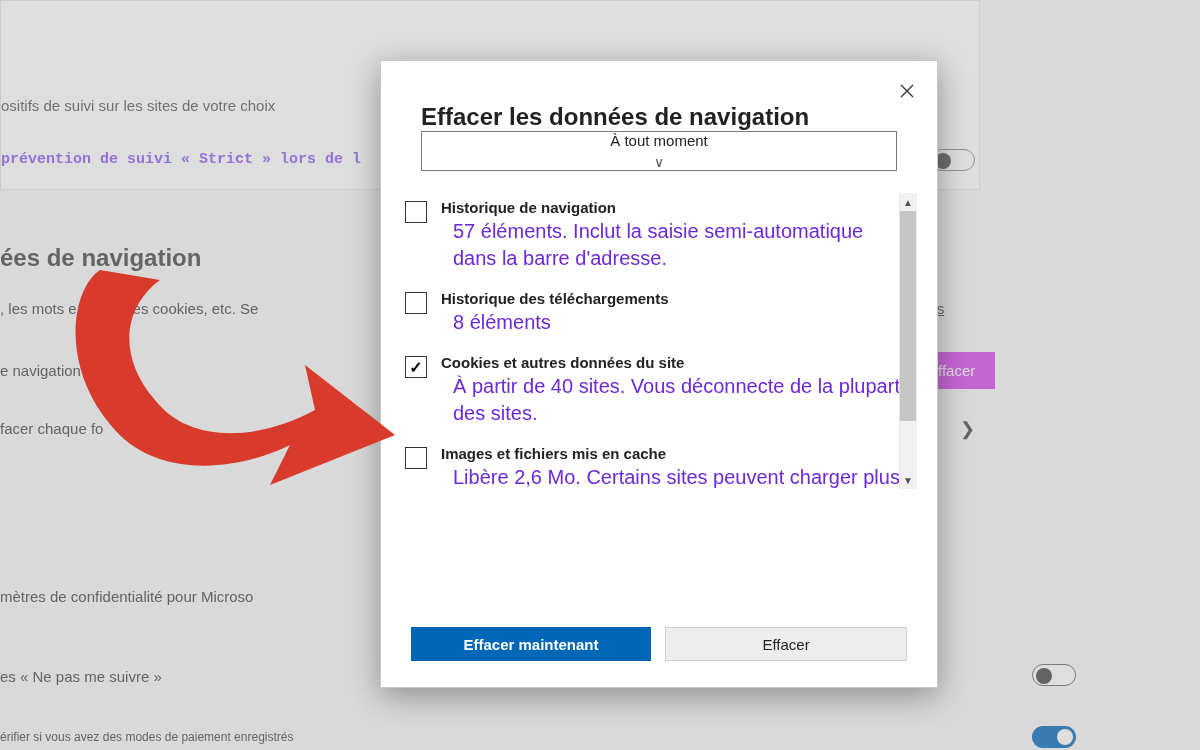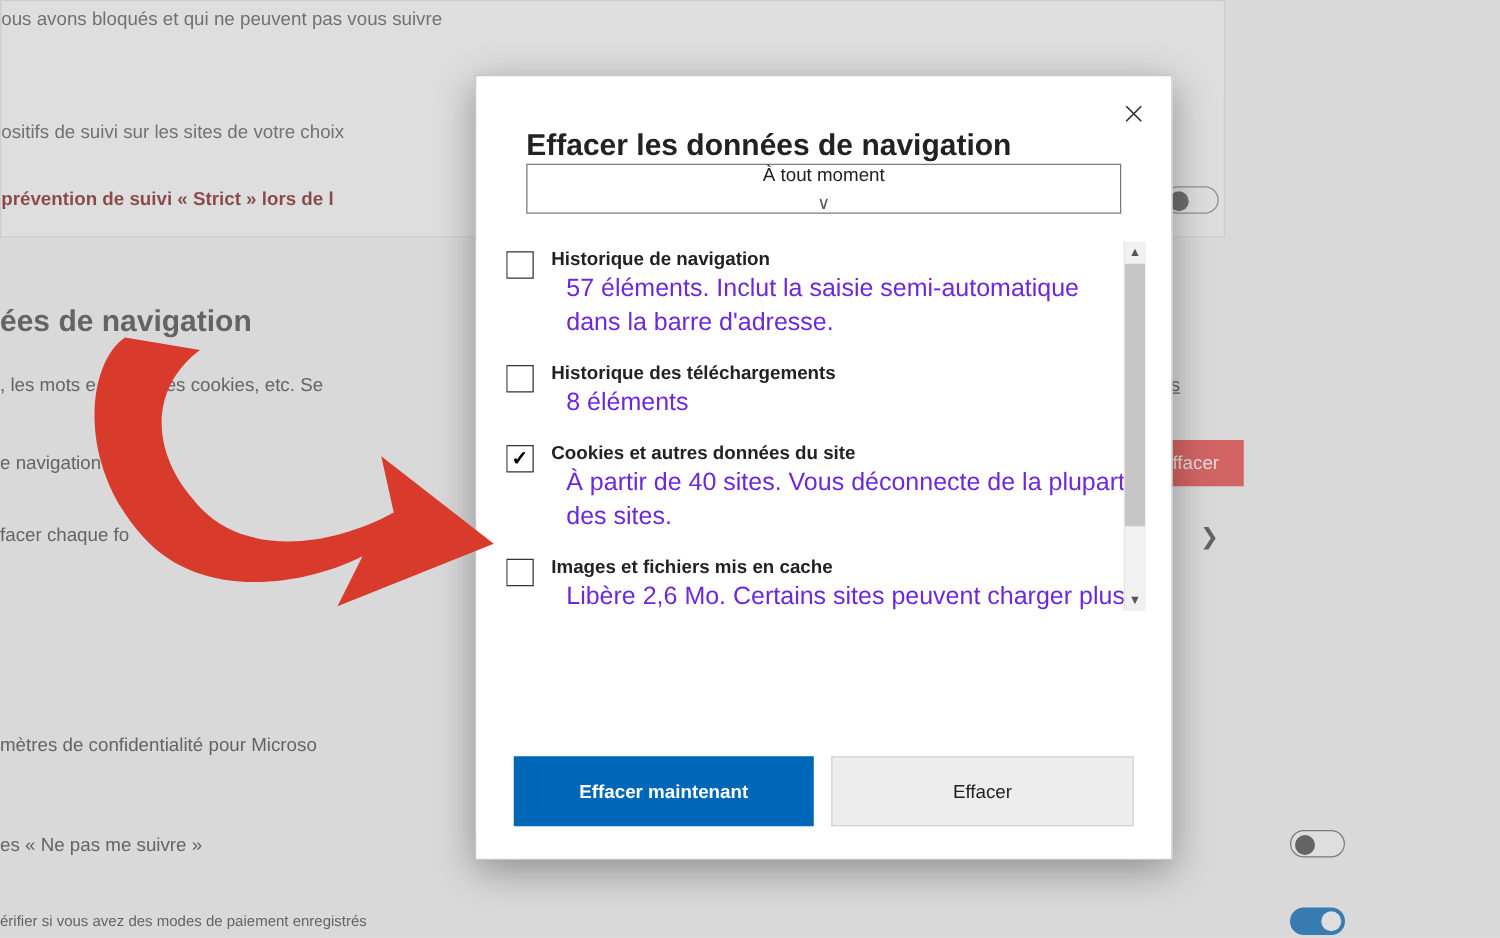--- a/index.html
+++ b/index.html
@@ -6,42 +6,42 @@
   body { width: 1200px; height: 750px; overflow: hidden; background: #f7f7f7; position: relative; }
 
   
   .bg-page { position: absolute; inset: 0; padding: 0; color: #333; }
   .bg-page::after {
     content: ""; position: absolute; inset: 0; background: rgba(160,160,160,0.35);
   }
   .bg-heading { font-size: 24px; font-weight: 600; color: #222; margin: 22px 0 14px 0; }
   .bg-link { color: #0067b8; text-decoration: underline; }
   .bg-btn-primary {
-    background: #ef4444; color: #fff; border: none; padding: 10px 20px; font-size: 15px;
+    background: #d946ef; color: #fff; border: none; padding: 10px 20px; font-size: 15px;
     position: absolute;
   }
   .bg-chevron {
     position: absolute; font-size: 18px; color: #555;
   }
   .toggle { width: 44px; height: 22px; border-radius: 11px; position: absolute; }
   .toggle .knob { width: 16px; height: 16px; border-radius: 50%; position: absolute; top: 3px; }
   .toggle.off { background: #fff; border: 1px solid #666; }
   .toggle.off .knob { left: 3px; background: #444; }
   .toggle.on { background: #0067b8; }
   .toggle.on .knob { right: 3px; background: #fff; }
   .toggle.off2 { background: #fff; border: 1px solid #888; }
   .toggle.off2 .knob { left: 3px; background: #555; }
 
   .bg-top-card {
     position: absolute; left: 0; top: 0; width: 980px; height: 190px; background: #fff;
     border: 1px solid #e4e4e4;
   }
   .bg-top-card .line1 { position: absolute; left: 0; top: 6px; font-size: 15px; color: #585858; }
   .bg-top-card .line2 { position: absolute; left: 0; top: 96px; font-size: 15px; color: #585858; }
-  .bg-top-card .line3 { position: absolute; left: 0; top: 150px; font-size: 15px; font-weight: 600; color: #7f1d1d; }
+  .bg-top-card .line3 { position: absolute; left: 0; top: 150px; font-size: 15px; font-weight: 600; color: #8b5cf6; font-family: Liberation Mono, monospace; }
   .modal {
     position: absolute; left: 380px; top: 60px; width: 558px; height: 628px;
     background: #fff; border: 1px solid #c8c8c8; box-shadow: 0 8px 30px rgba(0,0,0,0.35);
     display: flex; flex-direction: column;
   }
   .modal-close {
     position: absolute; right: 14px; top: 14px; width: 32px; height: 32px; display:flex;
     align-items:center; justify-content:center; cursor:pointer; color:#333; font-size: 16px;
   }
   .modal-title {
@@ -77,38 +77,37 @@
   }
   .cb.checked::after { content: "✓"; color:#000; }
   .opt .texts { flex:1; }
   .opt .t1 { font-size: 15px; font-weight: 600; color:#222; }
   .opt .t2 { font-size: 20px; color: #6d28d9; margin-top: 2px; line-height: 1.35; margin-left: 12px; }
 
   .modal-actions {
     display:flex; gap: 14px; padding: 22px 30px 26px 30px; margin-top:auto;
   }
   .btn {
-    flex:1; height: 56px; font-size: 15px; border:none; cursor:pointer;
+    flex:1; height: 34px; font-size: 15px; border:none; cursor:pointer;
   }
   .btn-primary { background:#0067b8; color:#fff; font-weight:600; }
   .btn-secondary { background:#ededed; color:#222; border:1px solid #d0d0d0; }
 
   
   .arrow-annot { position:absolute; left: 60px; top: 250px; width: 340px; height: 260px; z-index: 50; }
 
   
   .bg-abs { position:absolute; color:#444; }
 </style>
 </head>
 <body>
 
 <div class="bg-page">
 
   <div class="bg-top-card">
-    <div class="line1 bg-abs" style="left:0; top:6px;">ous avons bloqués et qui ne peuvent pas vous suivre</div>
     <div class="line2 bg-abs" style="left:0; top:96px;">ositifs de suivi sur les sites de votre choix</div>
     <div class="line3 bg-abs" style="left:0; top:150px; font-weight:600;">prévention de suivi « Strict » lors de l</div>
     <div class="toggle off2" style="left:930px; top:148px;">
         <div class="knob"></div>
       </div>
   </div>
 
   <div class="bg-abs bg-heading" style="left:0; top:222px;">ées de navigation</div>
 
   <div class="bg-abs" style="left:0; top:300px; font-size:15px;">, les mots    e passe, les cookies, etc. Se</div>

